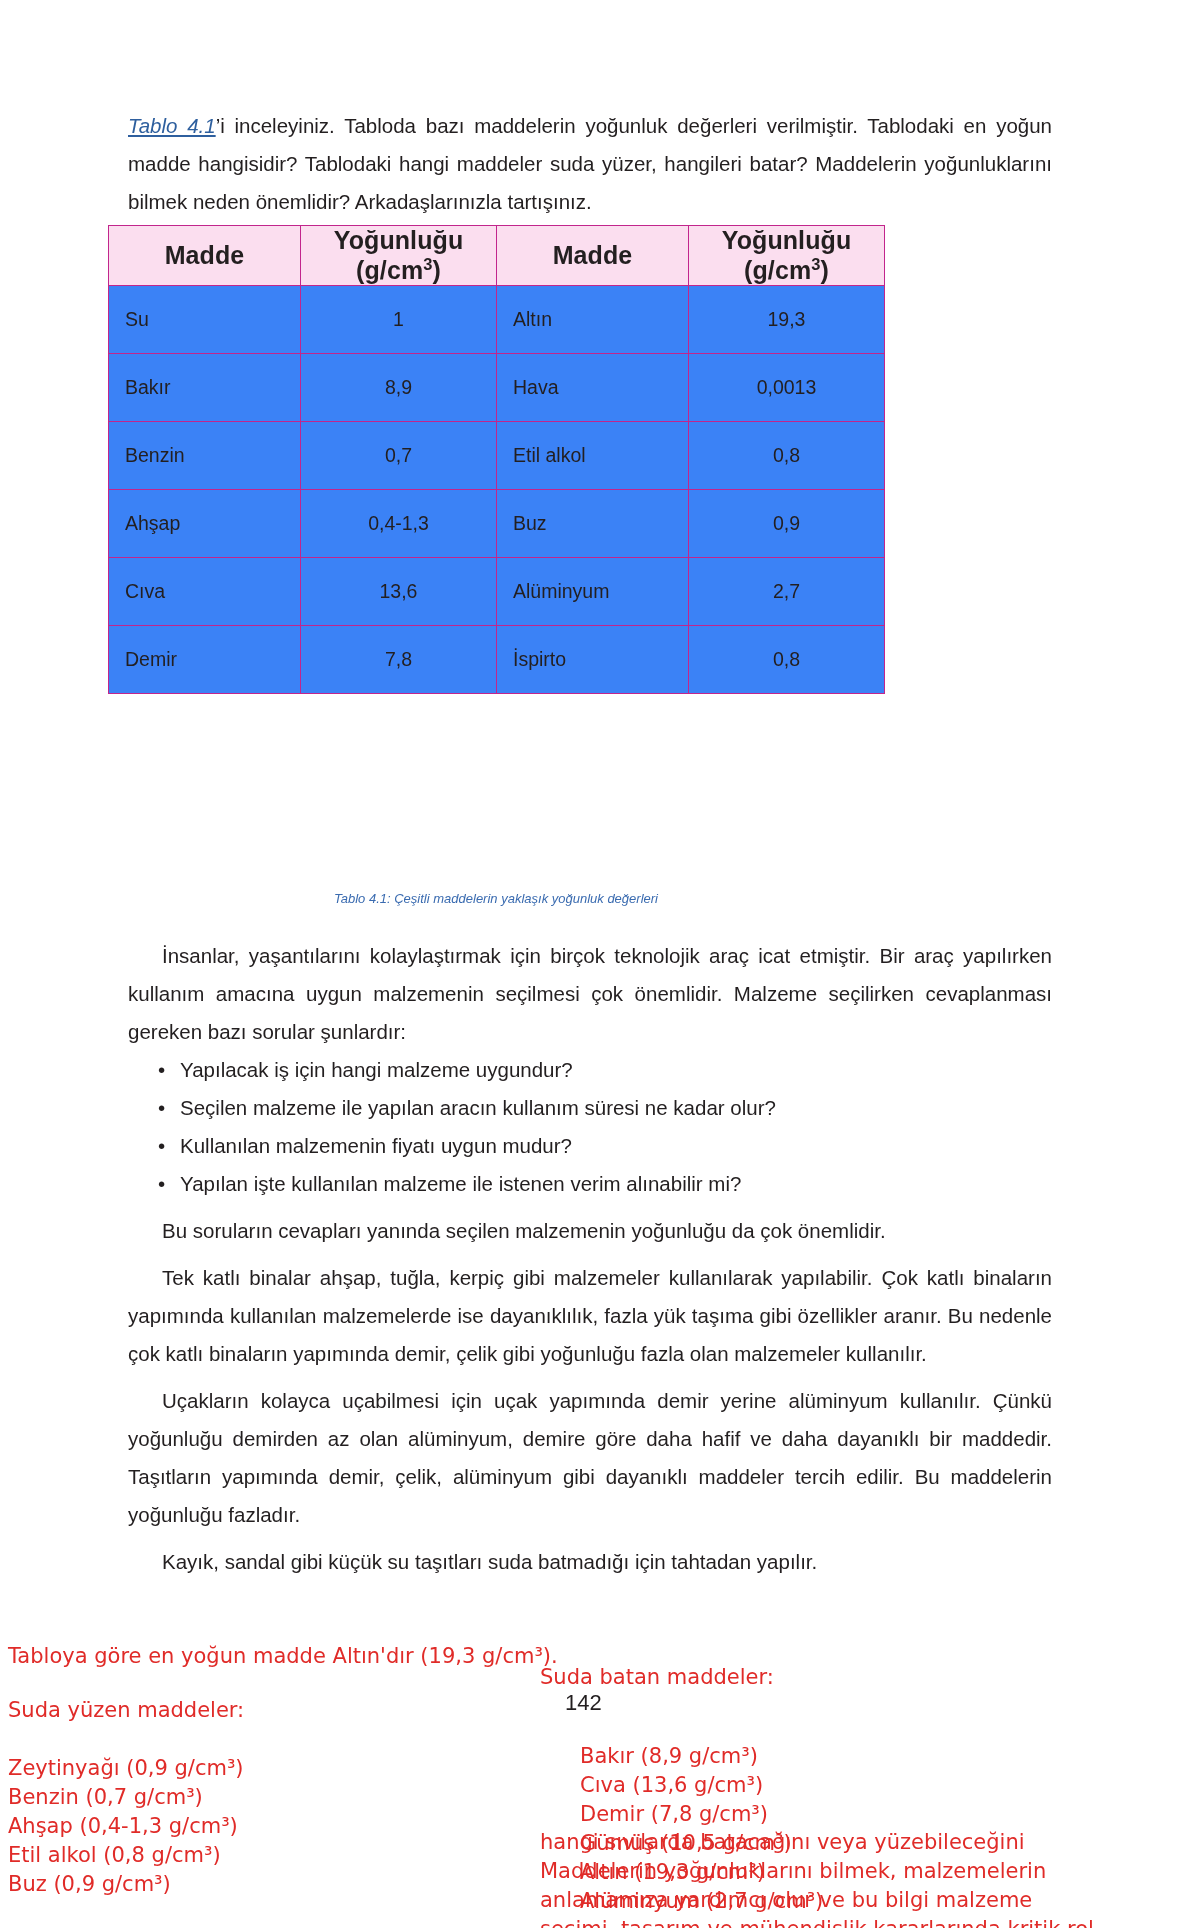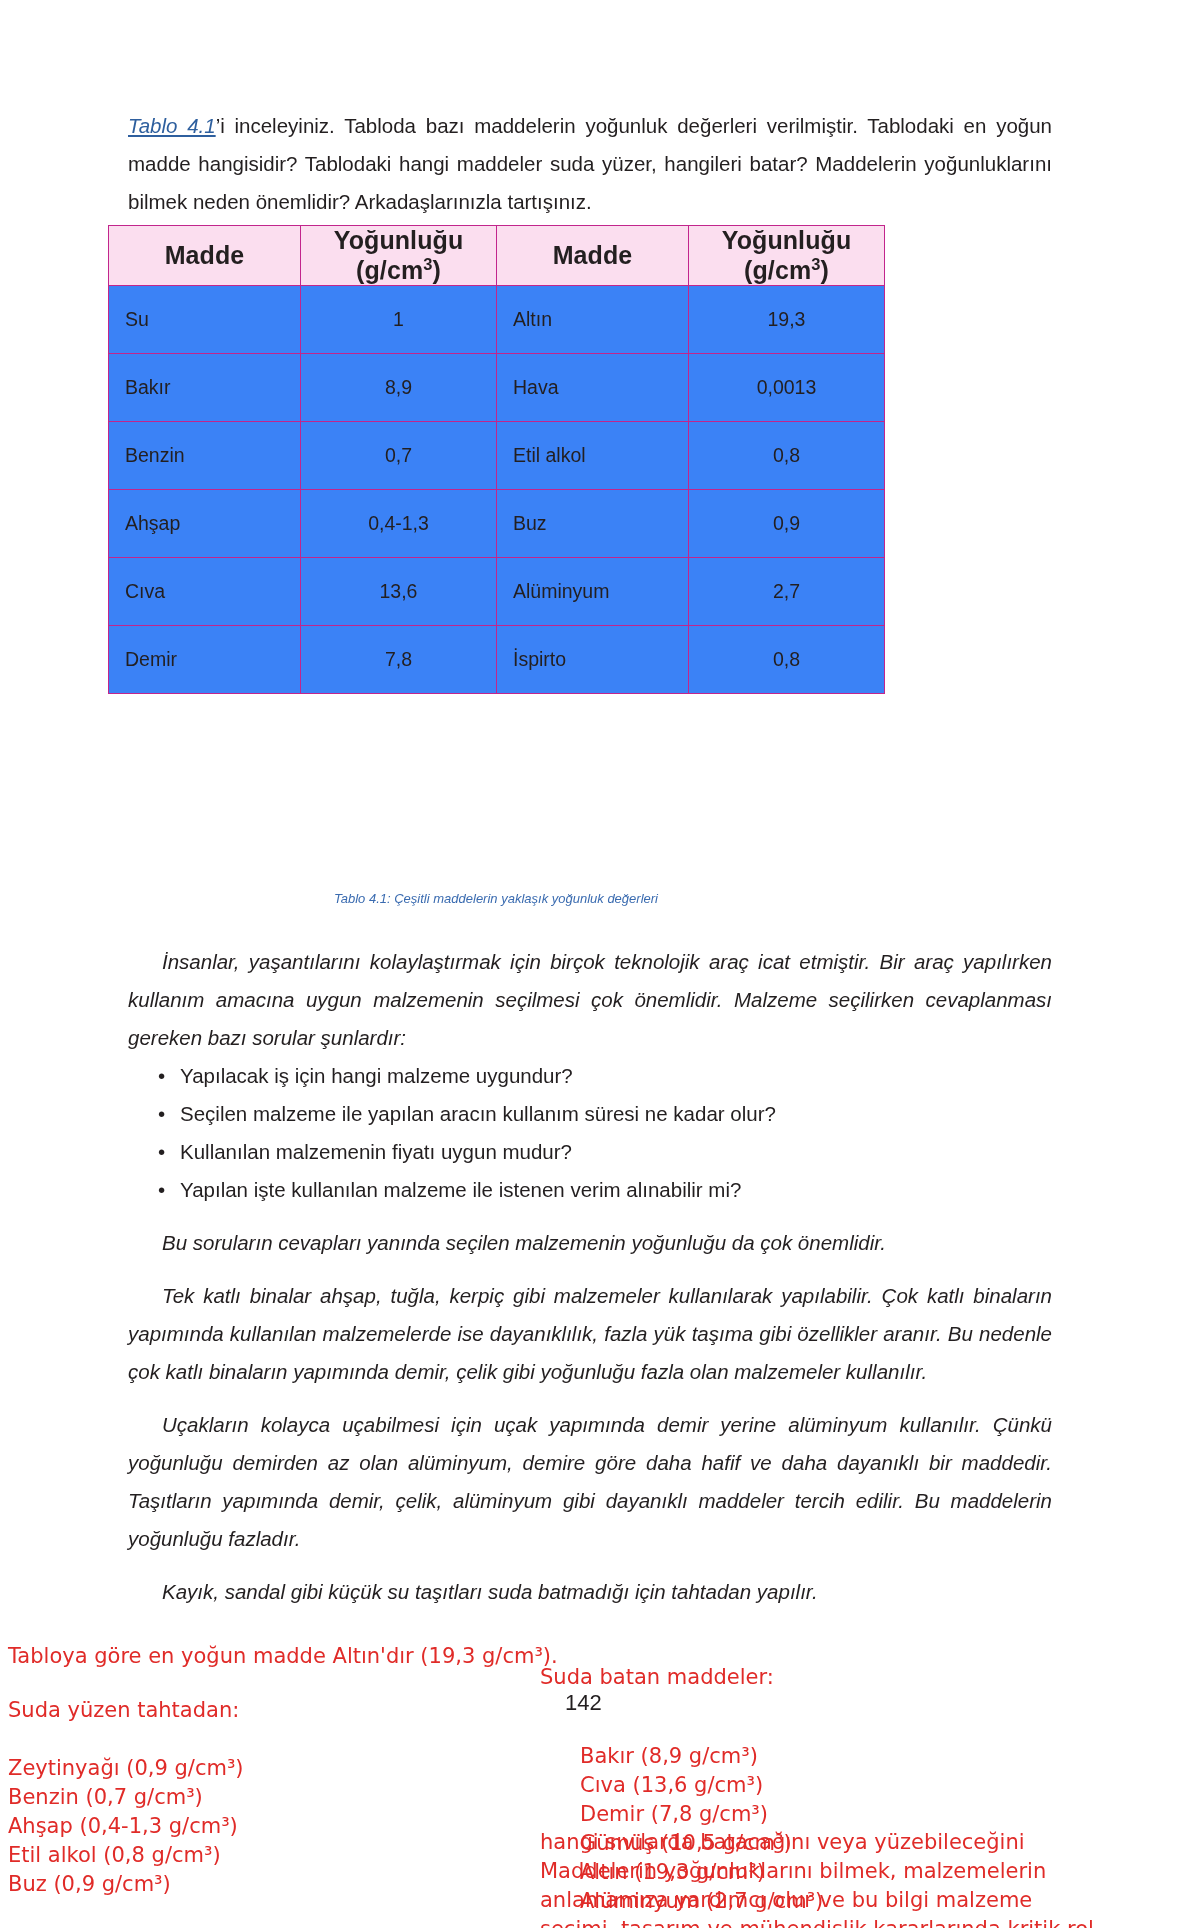--- a/index.html
+++ b/index.html
@@ -98,24 +98,23 @@
   .body-copy {
     position: absolute;
     left: 128px;
     top: 928px;
     width: 924px;
     font-size: 20.5px;
     line-height: 38px;
     color: #231f20;
   }
   .body-copy p {
-    margin: 15px 0 0 0;
+    margin: 9px 0 0 0;
     text-align: justify;
     text-justify: inter-word;
-    font-style: italic;
   }
   .body-copy p.indent { text-indent: 34px; }
   .bullet-list {
     margin: 0;
     padding: 0;
     list-style: none;
   }
   .bullet-list li {
     position: relative;
     padding-left: 52px;
@@ -251,21 +250,21 @@
     <p class="indent">Tek katlı binalar ahşap, tuğla, kerpiç gibi malzemeler kullanılarak yapılabilir. Çok katlı binaların yapımında kullanılan malzemelerde ise dayanıklılık, fazla yük taşıma gibi özellikler aranır. Bu nedenle çok katlı binaların yapımında demir, çelik gibi yoğunluğu fazla olan malzemeler kullanılır.</p>
     <p class="indent">Uçakların kolayca uçabilmesi için uçak yapımında demir yerine alüminyum kullanılır. Çünkü yoğunluğu demirden az olan alüminyum, demire göre daha hafif ve daha dayanıklı bir maddedir. Taşıtların yapımında demir, çelik, alüminyum gibi dayanıklı maddeler tercih edilir. Bu maddelerin yoğunluğu fazladır.</p>
     <p class="indent">Kayık, sandal gibi küçük su taşıtları suda batmadığı için tahtadan yapılır.</p>
   </div>
 
   <div class="annot annot-top-left">
     <div class="line">Tabloya göre en yoğun madde Altın'dır (19,3 g/cm³).</div>
   </div>
 
   <div class="annot annot-left-list">
-    <div class="line">Suda yüzen tahtadan:</div>
+    <div class="line">Suda yüzen maddeler:</div>
     <div class="line" style="height:29px;"></div>
     <div class="line">Zeytinyağı (0,9 g/cm³)</div>
     <div class="line">Benzin (0,7 g/cm³)</div>
     <div class="line">Ahşap (0,4-1,3 g/cm³)</div>
     <div class="line">Etil alkol (0,8 g/cm³)</div>
     <div class="line">Buz (0,9 g/cm³)</div>
   </div>
 
   <div class="annot annot-right-head">
     <div class="line">Suda batan maddeler:</div>

